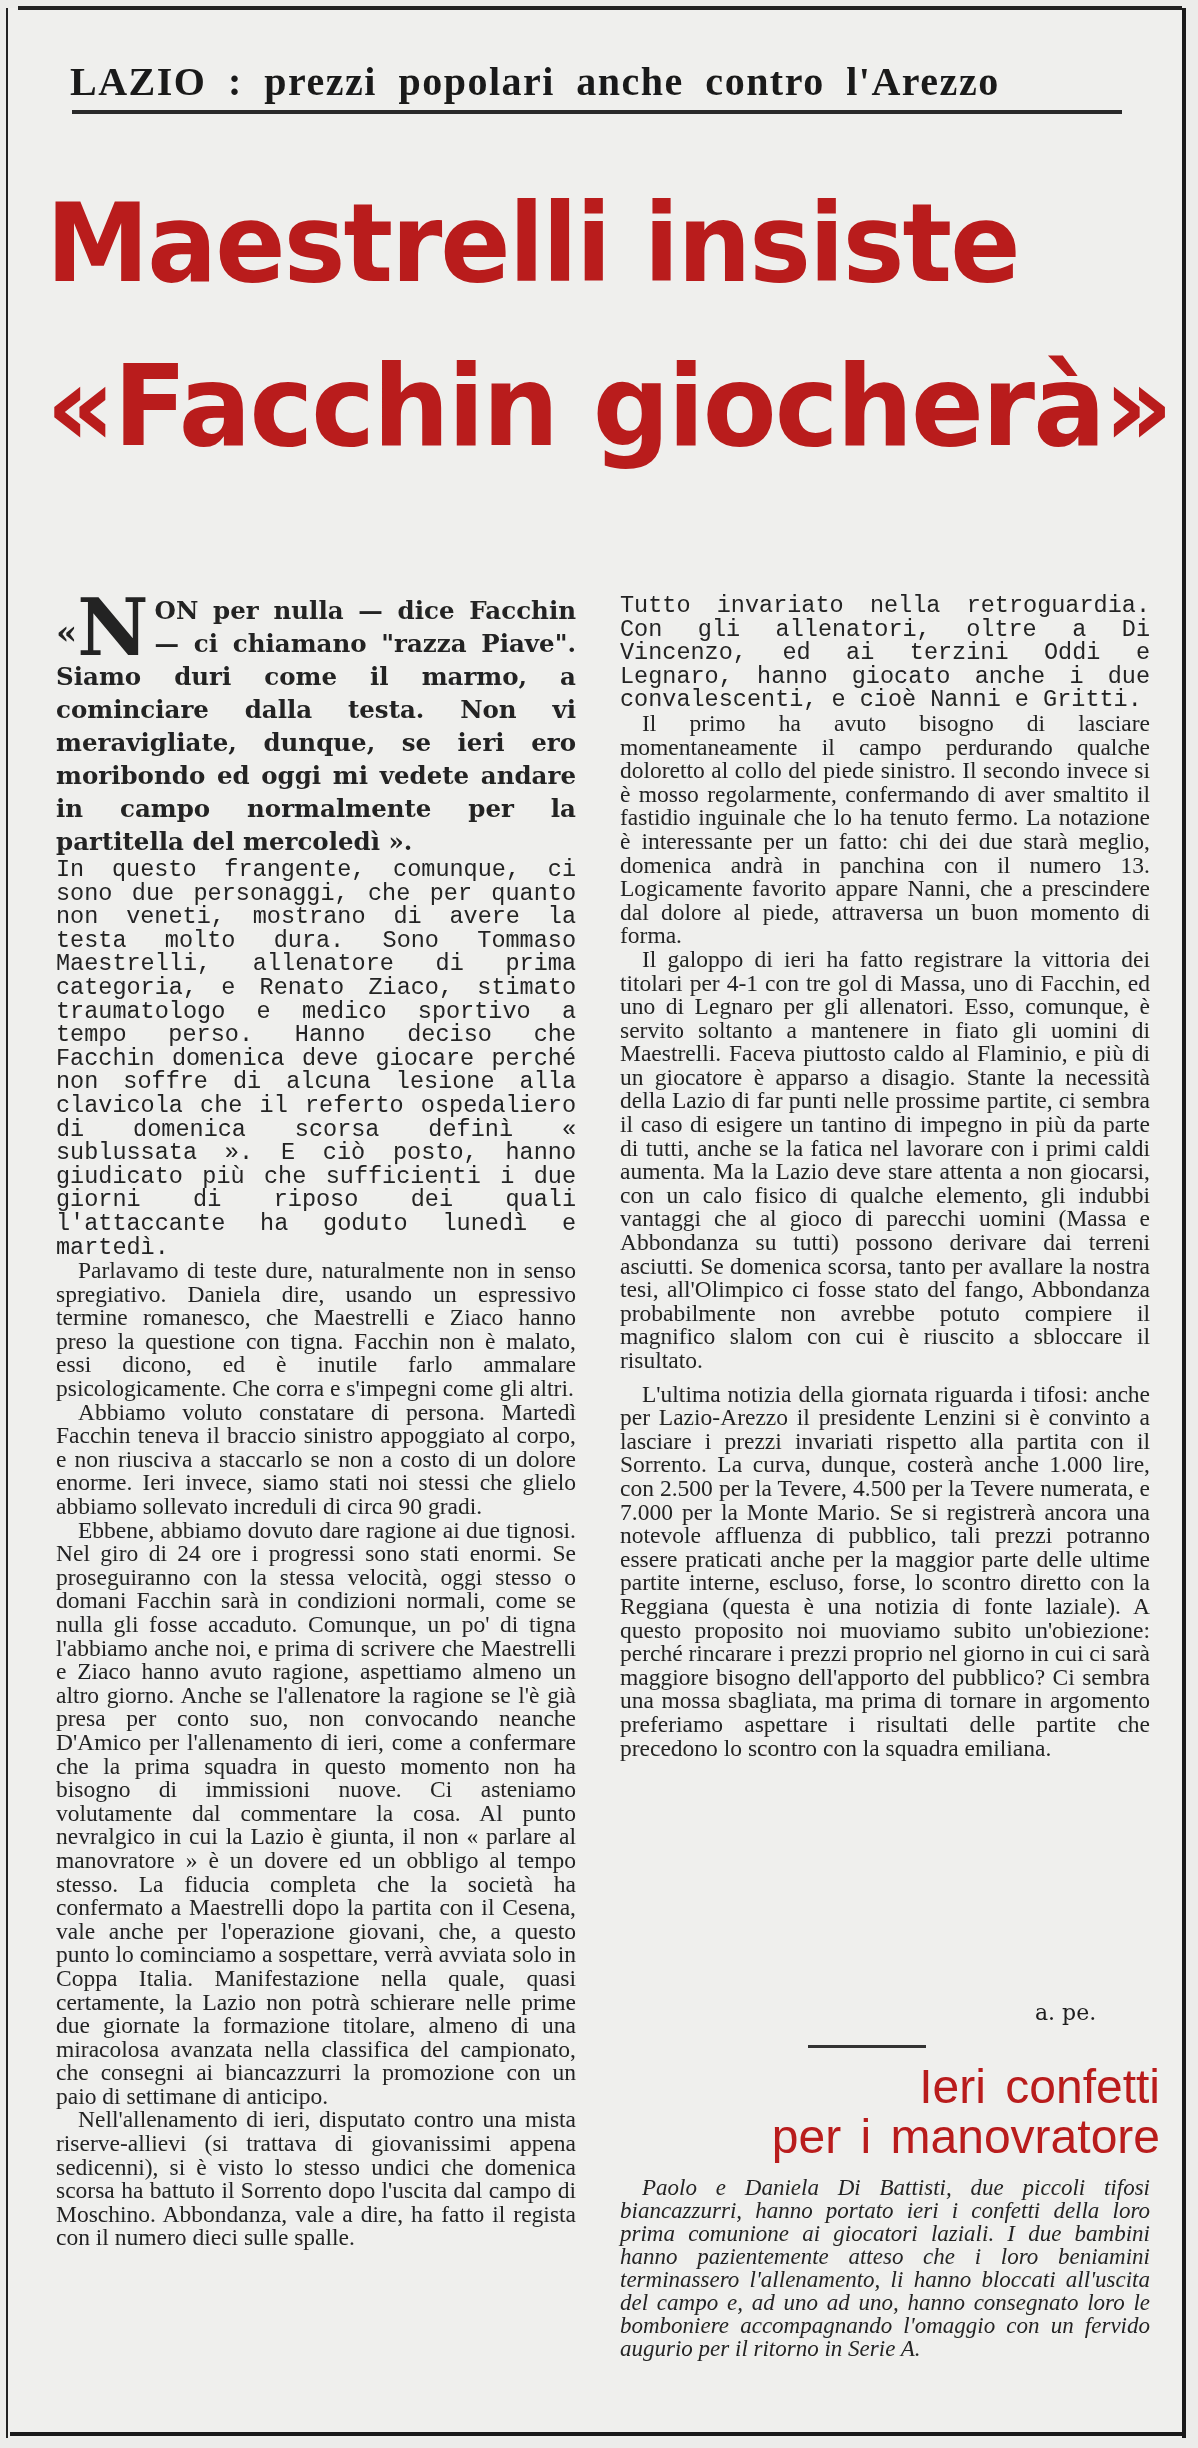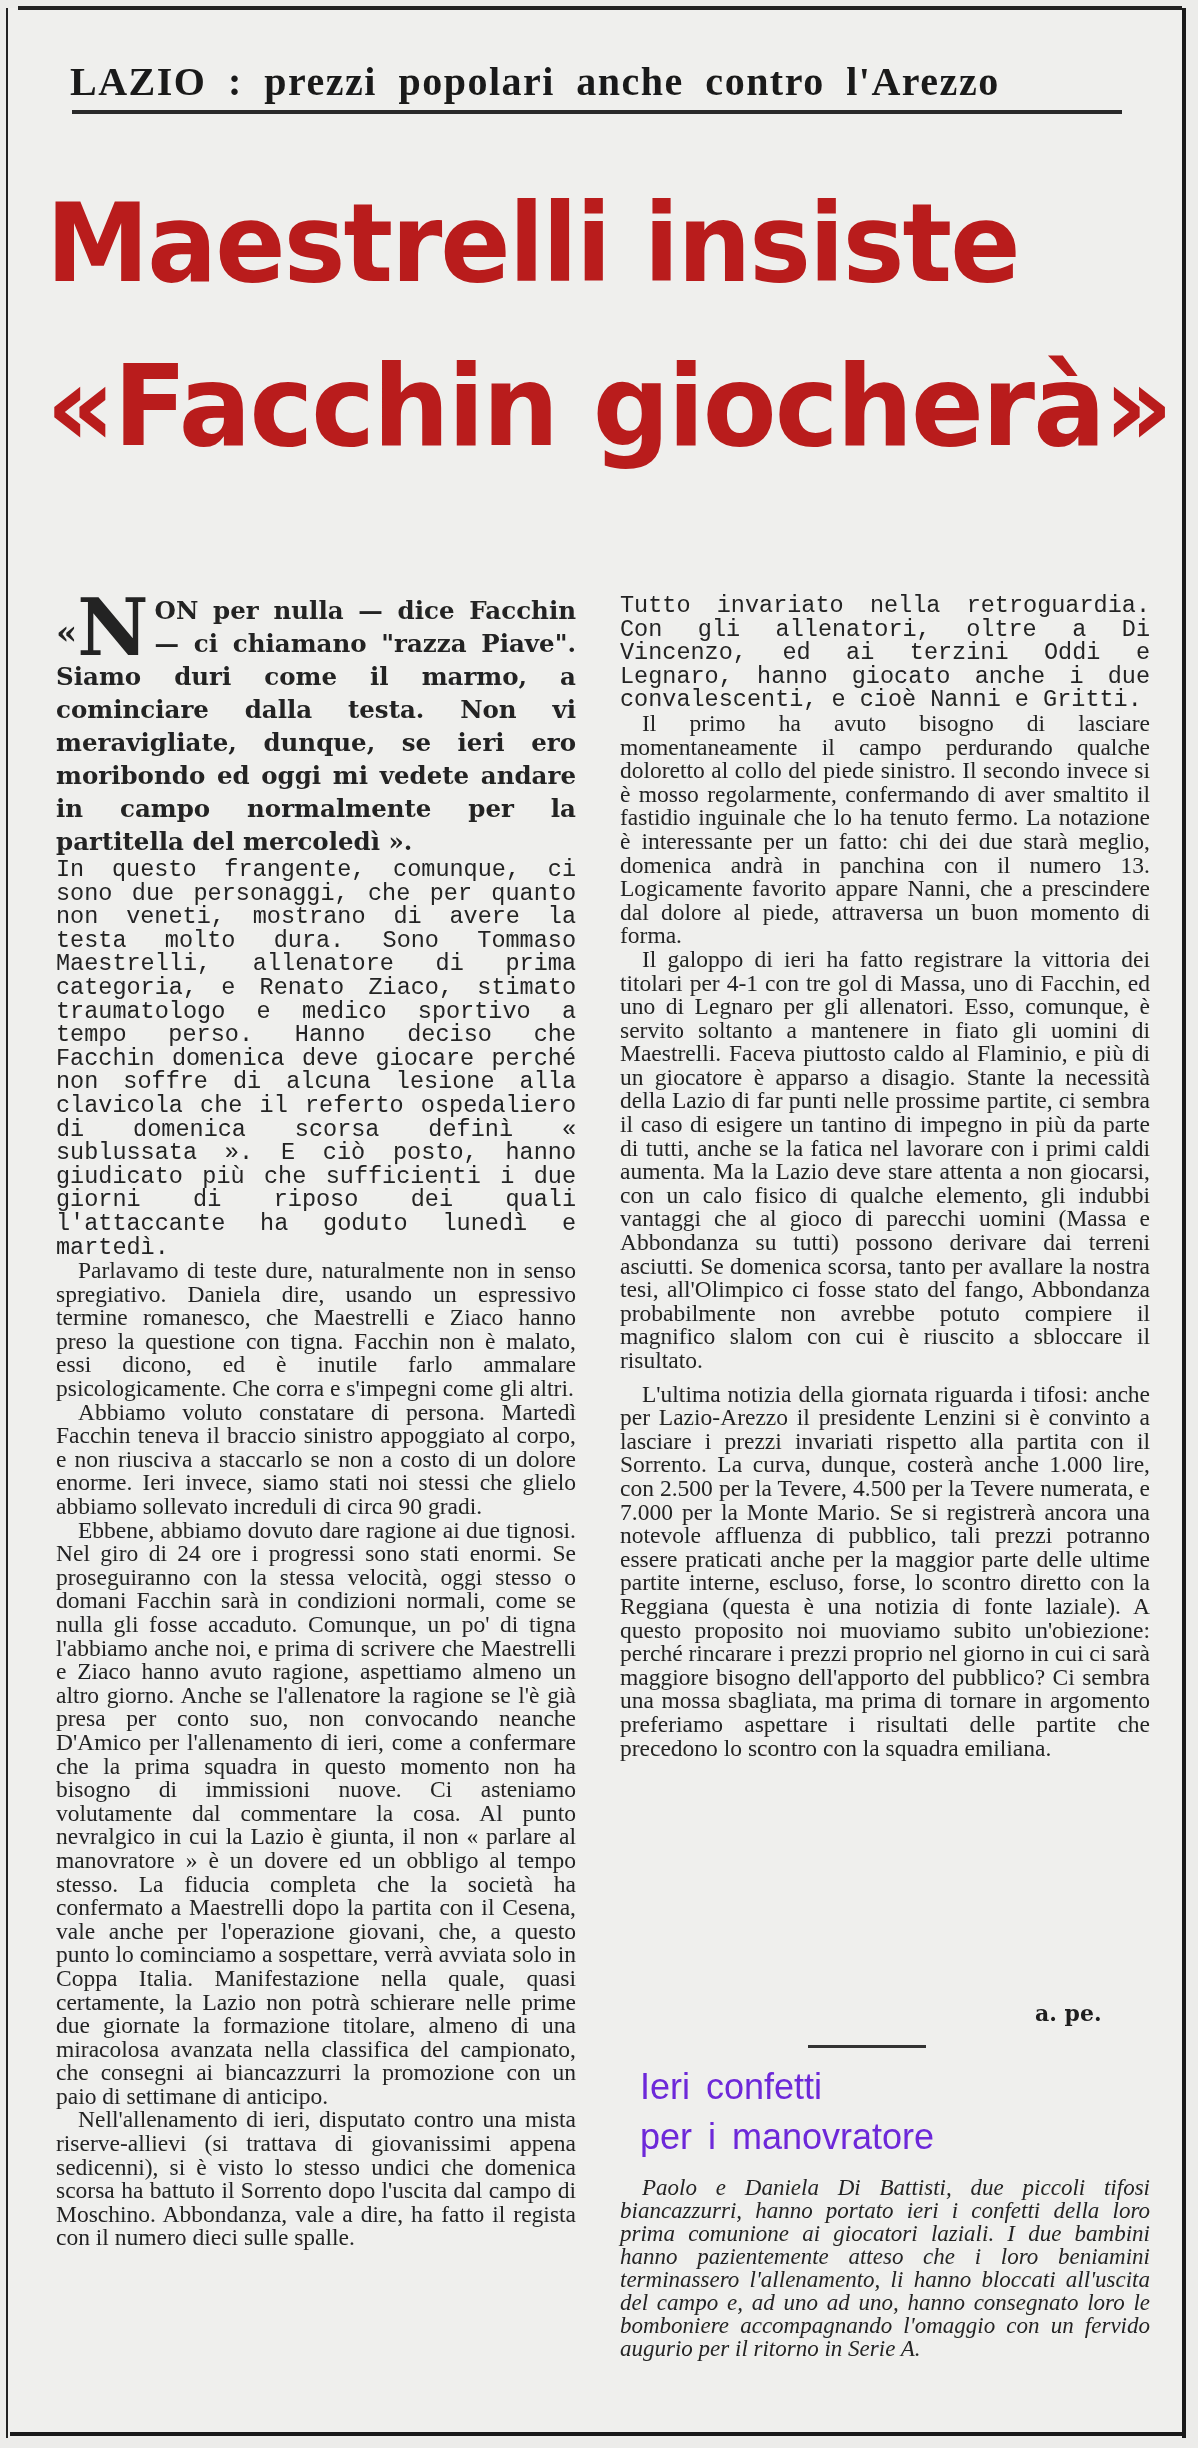--- a/index.html
+++ b/index.html
@@ -41,26 +41,26 @@
   .col p.noindent { text-indent: 0; font-family: Liberation Mono, monospace; }
   .col1 { left: 56px; width: 520px; }
   .col2 { left: 620px; width: 530px; }
   .lead {
     font-family: "DejaVu Serif", serif; font-weight: bold; font-size: 24.5px;
     line-height: 33px; text-indent: 0 !important;
   }
   .lead .dropcap { font-size: 78px; line-height: 60px; float: left; margin: 4px 6px 0 0; font-weight: bold; }
   .signature {
     position: absolute; left: 1035px; top: 2000px;
-    font-family: "DejaVu Serif", serif; font-weight: bold; font-size: 22px;
+    font-family: "DejaVu Serif", serif; font-weight: normal; font-size: 22px;
   }
   .sub-rule { position: absolute; left: 808px; top: 2045px; width: 118px; height: 3px; background: #333; }
   .subhead {
-    position: absolute; left: 640px; top: 2062px; width: 520px; text-align: left;
-    font-family: "Liberation Sans", sans-serif; font-size: 36px; line-height: 50px; color: #6d28d9;
+    position: absolute; left: 640px; top: 2062px; width: 520px; text-align: right;
+    font-family: "Liberation Sans", sans-serif; font-size: 48px; line-height: 50px; color: #b91c1c;
     word-spacing: 6px;
   }
   .subbody { position: absolute; left: 620px; top: 2176px; width: 530px;
     font-family: "Liberation Serif", serif; font-size: 23px; line-height: 23px; text-align: justify; color:#232323; }
   .subbody p { margin:0; text-indent: 22px; font-style: italic; }
   .bottomline { position: absolute; left: 10px; top: 2432px; width: 1172px; height: 4px; background: #1a1a1a; }
 </style>
 </head>
 <body>
 

